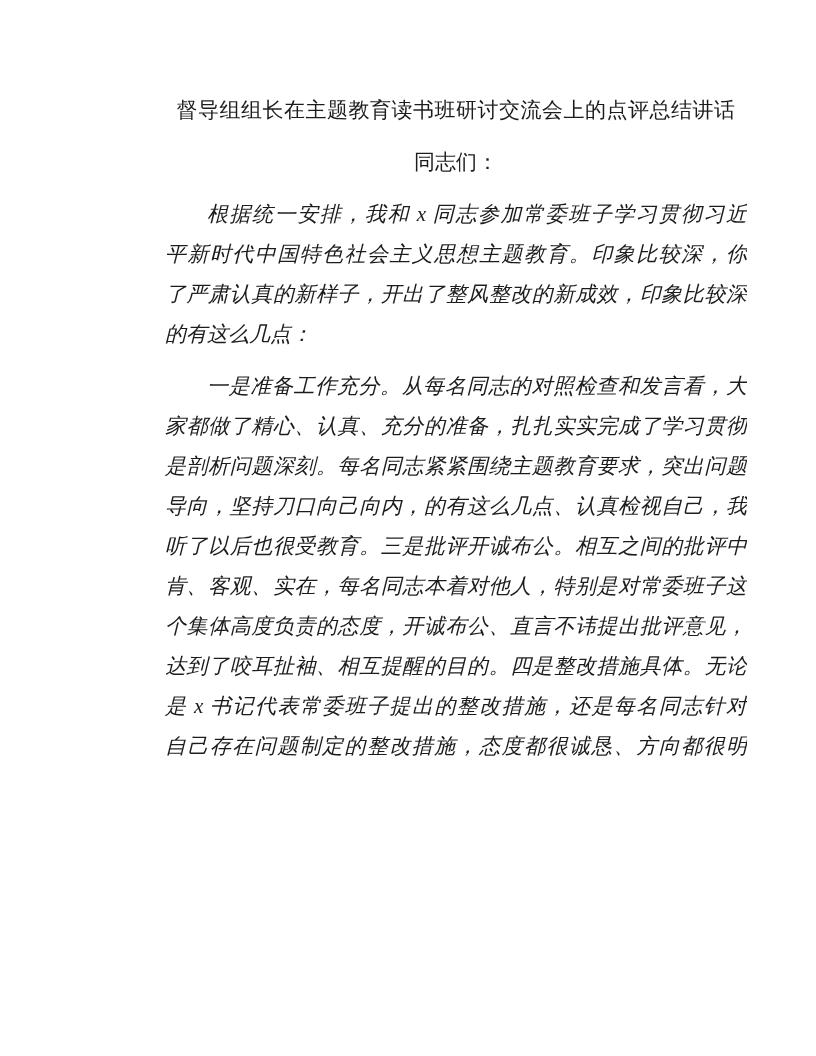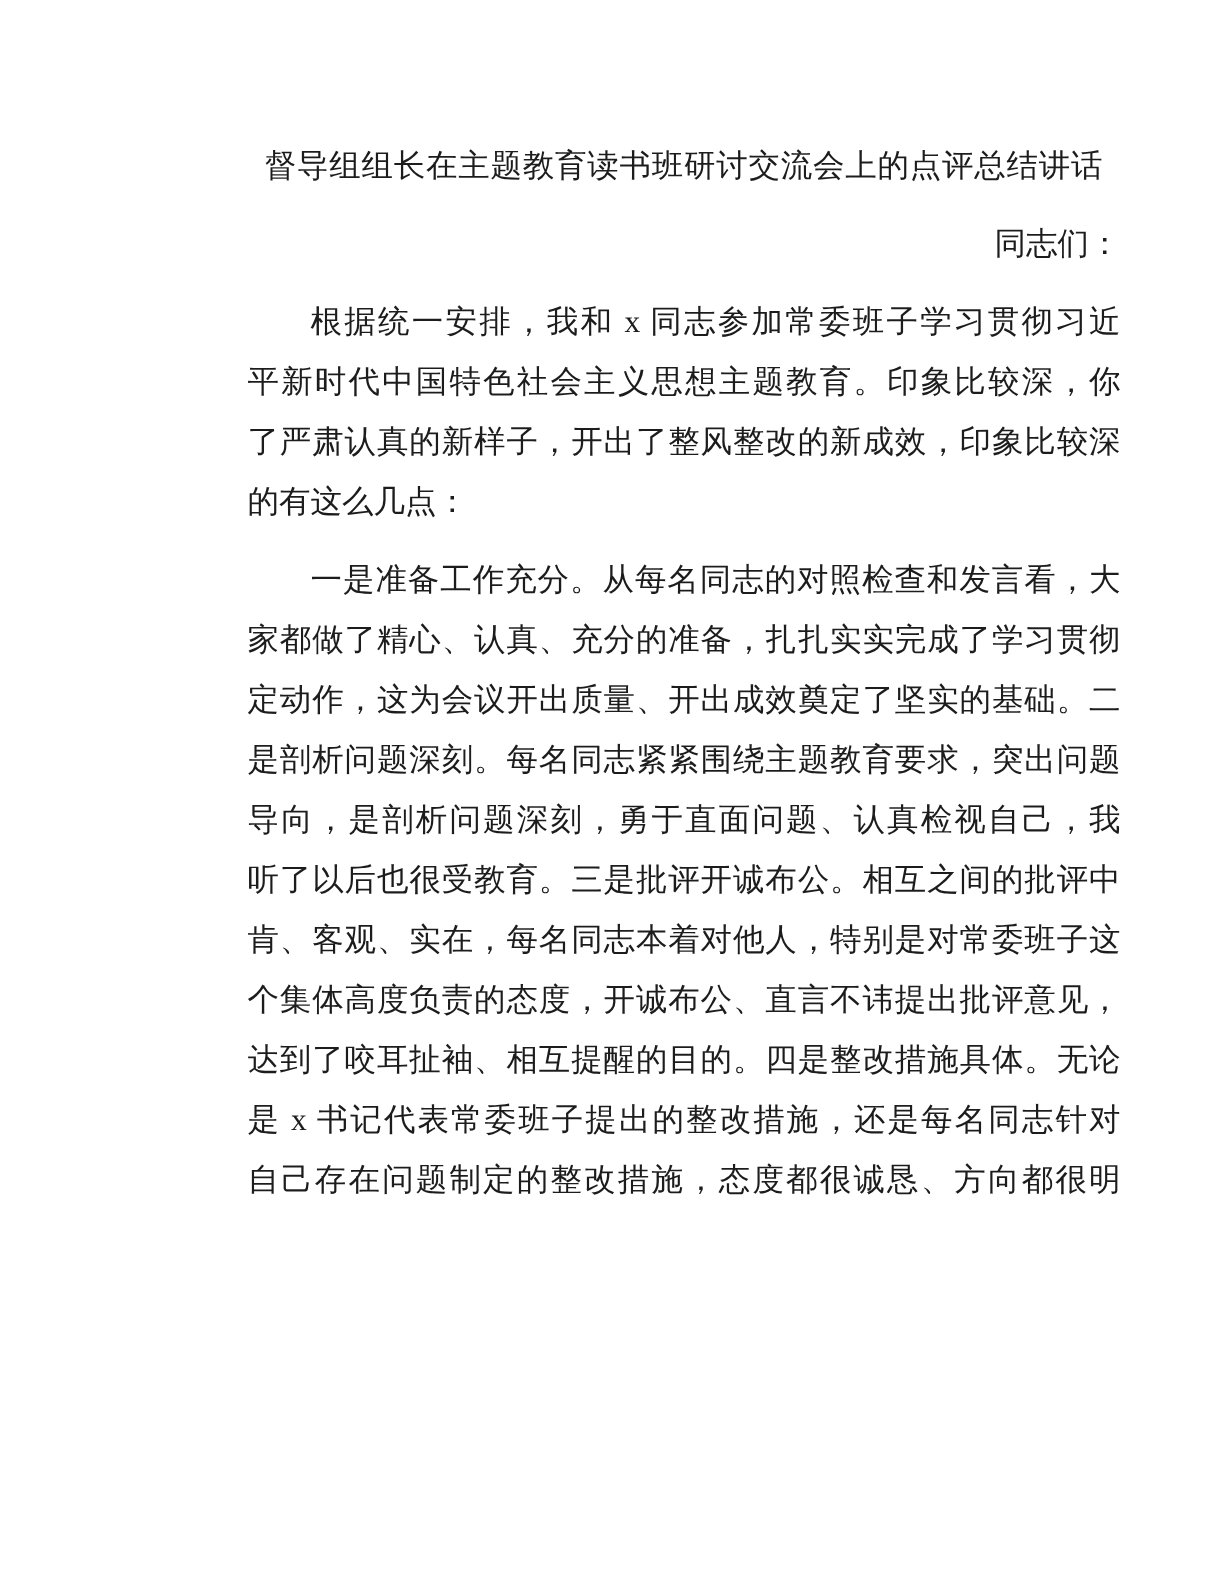--- a/index.html
+++ b/index.html
@@ -25,24 +25,25 @@
     font-size: 21px;
     font-weight: normal;
     line-height: 40px;
     text-align: center;
     letter-spacing: 0.5px;
     white-space: nowrap;
   }
   .salutation {
     margin: 12px 0 0 0;
     line-height: 40px;
-    text-align: right;
+    text-align: center;
   }
   .para {
     margin: 12px 0 0 0;
+    font-style: italic;
   }
   .line {
     line-height: 40px;
     height: 40px;
     text-align: justify;
     text-align-last: justify;
     overflow: hidden;
   }
   .line.first {
     text-indent: 2em;
@@ -63,23 +64,22 @@
   <div class="para">
     <div class="line first">根据统一安排，我和 x 同志参加常委班子学习贯彻习近</div>
     <div class="line">平新时代中国特色社会主义思想主题教育。印象比较深，你</div>
     <div class="line">了严肃认真的新样子，开出了整风整改的新成效，印象比较深</div>
     <div class="line end">的有这么几点：</div>
   </div>
 
   <div class="para">
     <div class="line first">一是准备工作充分。从每名同志的对照检查和发言看，大</div>
     <div class="line">家都做了精心、认真、充分的准备，扎扎实实完成了学习贯彻</div>
-    <div class="line">定动作，这为会议开出质量、开出成效奠定了坚实的基础。二</div>
     <div class="line">是剖析问题深刻。每名同志紧紧围绕主题教育要求，突出问题</div>
-    <div class="line">导向，是剖析问题深刻，勇于直面问题、认真检视自己，我</div>
+    <div class="line">导向，坚持刀口向己向内，的有这么几点、认真检视自己，我</div>
     <div class="line">听了以后也很受教育。三是批评开诚布公。相互之间的批评中</div>
     <div class="line">肯、客观、实在，每名同志本着对他人，特别是对常委班子这</div>
     <div class="line">个集体高度负责的态度，开诚布公、直言不讳提出批评意见，</div>
     <div class="line">达到了咬耳扯袖、相互提醒的目的。四是整改措施具体。无论</div>
     <div class="line">是 x 书记代表常委班子提出的整改措施，还是每名同志针对</div>
     <div class="line">自己存在问题制定的整改措施，态度都很诚恳、方向都很明确，</div>
   </div>
 
 </div>
 

